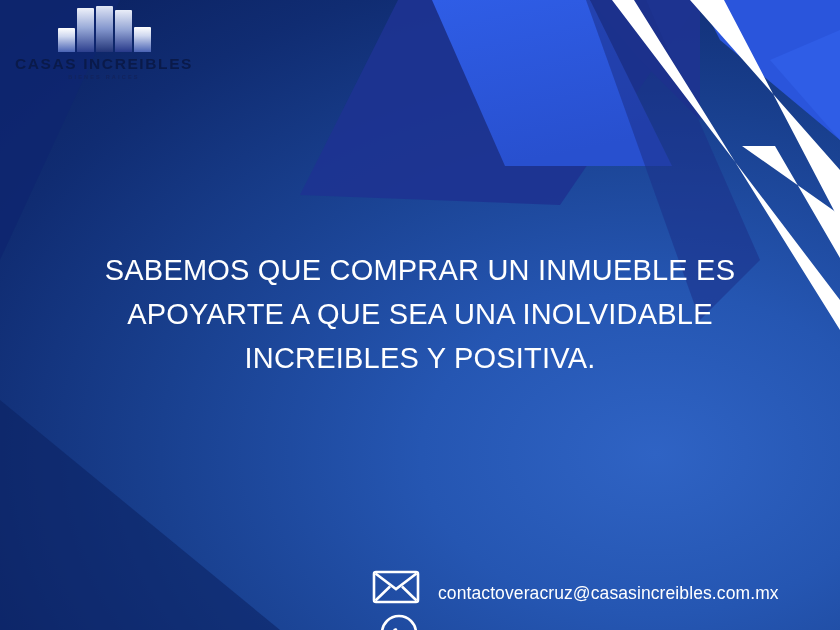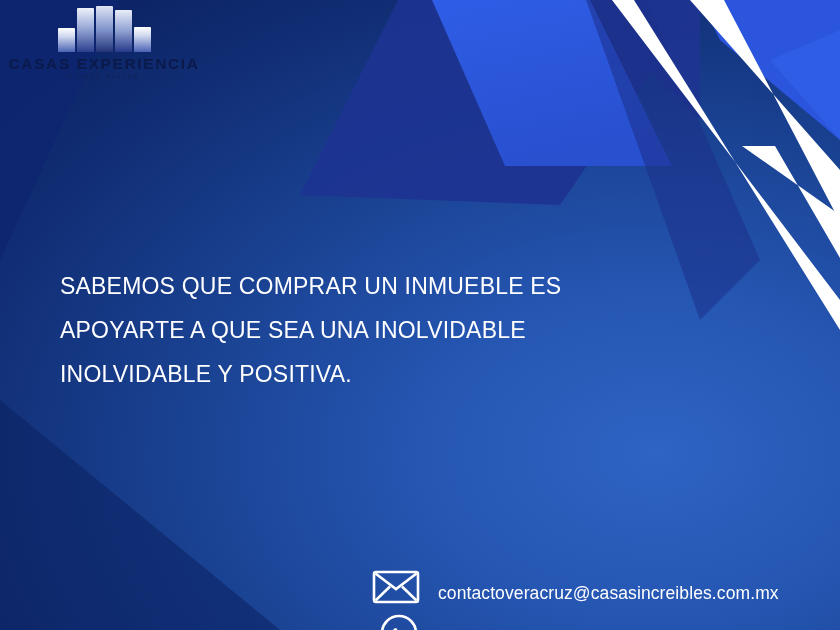--- a/index.html
+++ b/index.html
@@ -45,24 +45,25 @@
     color:#0a1a4a; white-space:nowrap; line-height:1.1;
     margin-top:3px;
   }
   .logo-sub {
     font-size:5.5px; font-weight:bold; letter-spacing:2.2px;
     color:#12235c; white-space:nowrap; margin-top:2px;
   }
 
   
   .headline {
-    position:absolute; left:60px; top:264px;
+    position:absolute; left:60px; top:248px;
     width:720px;
+    text-align:center;
     color:#ffffff;
-    font-size:23px;
+    font-size:29px;
     line-height:44px;
     letter-spacing:0.2px;
     font-weight:normal;
   }
   .headline .ln { display:block; white-space:nowrap; }
 
   
   .contact-row {
     position:absolute; left:372px; top:570px;
     display:flex; align-items:flex-end; gap:18px;
@@ -124,28 +125,28 @@
   </svg>
 
   <div class="logo-wrap">
     <div class="logo-bars">
       <div class="bar b1"></div>
       <div class="bar b2"></div>
       <div class="bar b3"></div>
       <div class="bar b4"></div>
       <div class="bar b5"></div>
     </div>
-    <div class="logo-name">CASAS EXPERIENCIA</div>
+    <div class="logo-name">CASAS INCREIBLES</div>
     <div class="logo-sub">BIENES RAICES</div>
   </div>
 
   <div class="headline">
     <span class="ln">SABEMOS QUE COMPRAR UN INMUEBLE ES</span>
     <span class="ln">APOYARTE A QUE SEA UNA INOLVIDABLE</span>
-    <span class="ln">INOLVIDABLE Y POSITIVA.</span>
+    <span class="ln">INCREIBLES Y POSITIVA.</span>
   </div>
 
   <div class="contact-row">
     <svg class="mail-icon" viewBox="0 0 48 34">
       <rect x="2" y="2" width="44" height="30" rx="2" ry="2" fill="none" stroke="#ffffff" stroke-width="2.6"></rect>
       <path d="M3.5 3.5 L24 19 L44.5 3.5" fill="none" stroke="#ffffff" stroke-width="2.6"></path>
       <path d="M3.5 30.5 L18 16.5 M44.5 30.5 L30 16.5" fill="none" stroke="#ffffff" stroke-width="2.6"></path>
     </svg>
     <span class="contact-email">contactoveracruz@casasincreibles.com.mx</span>
   </div>

